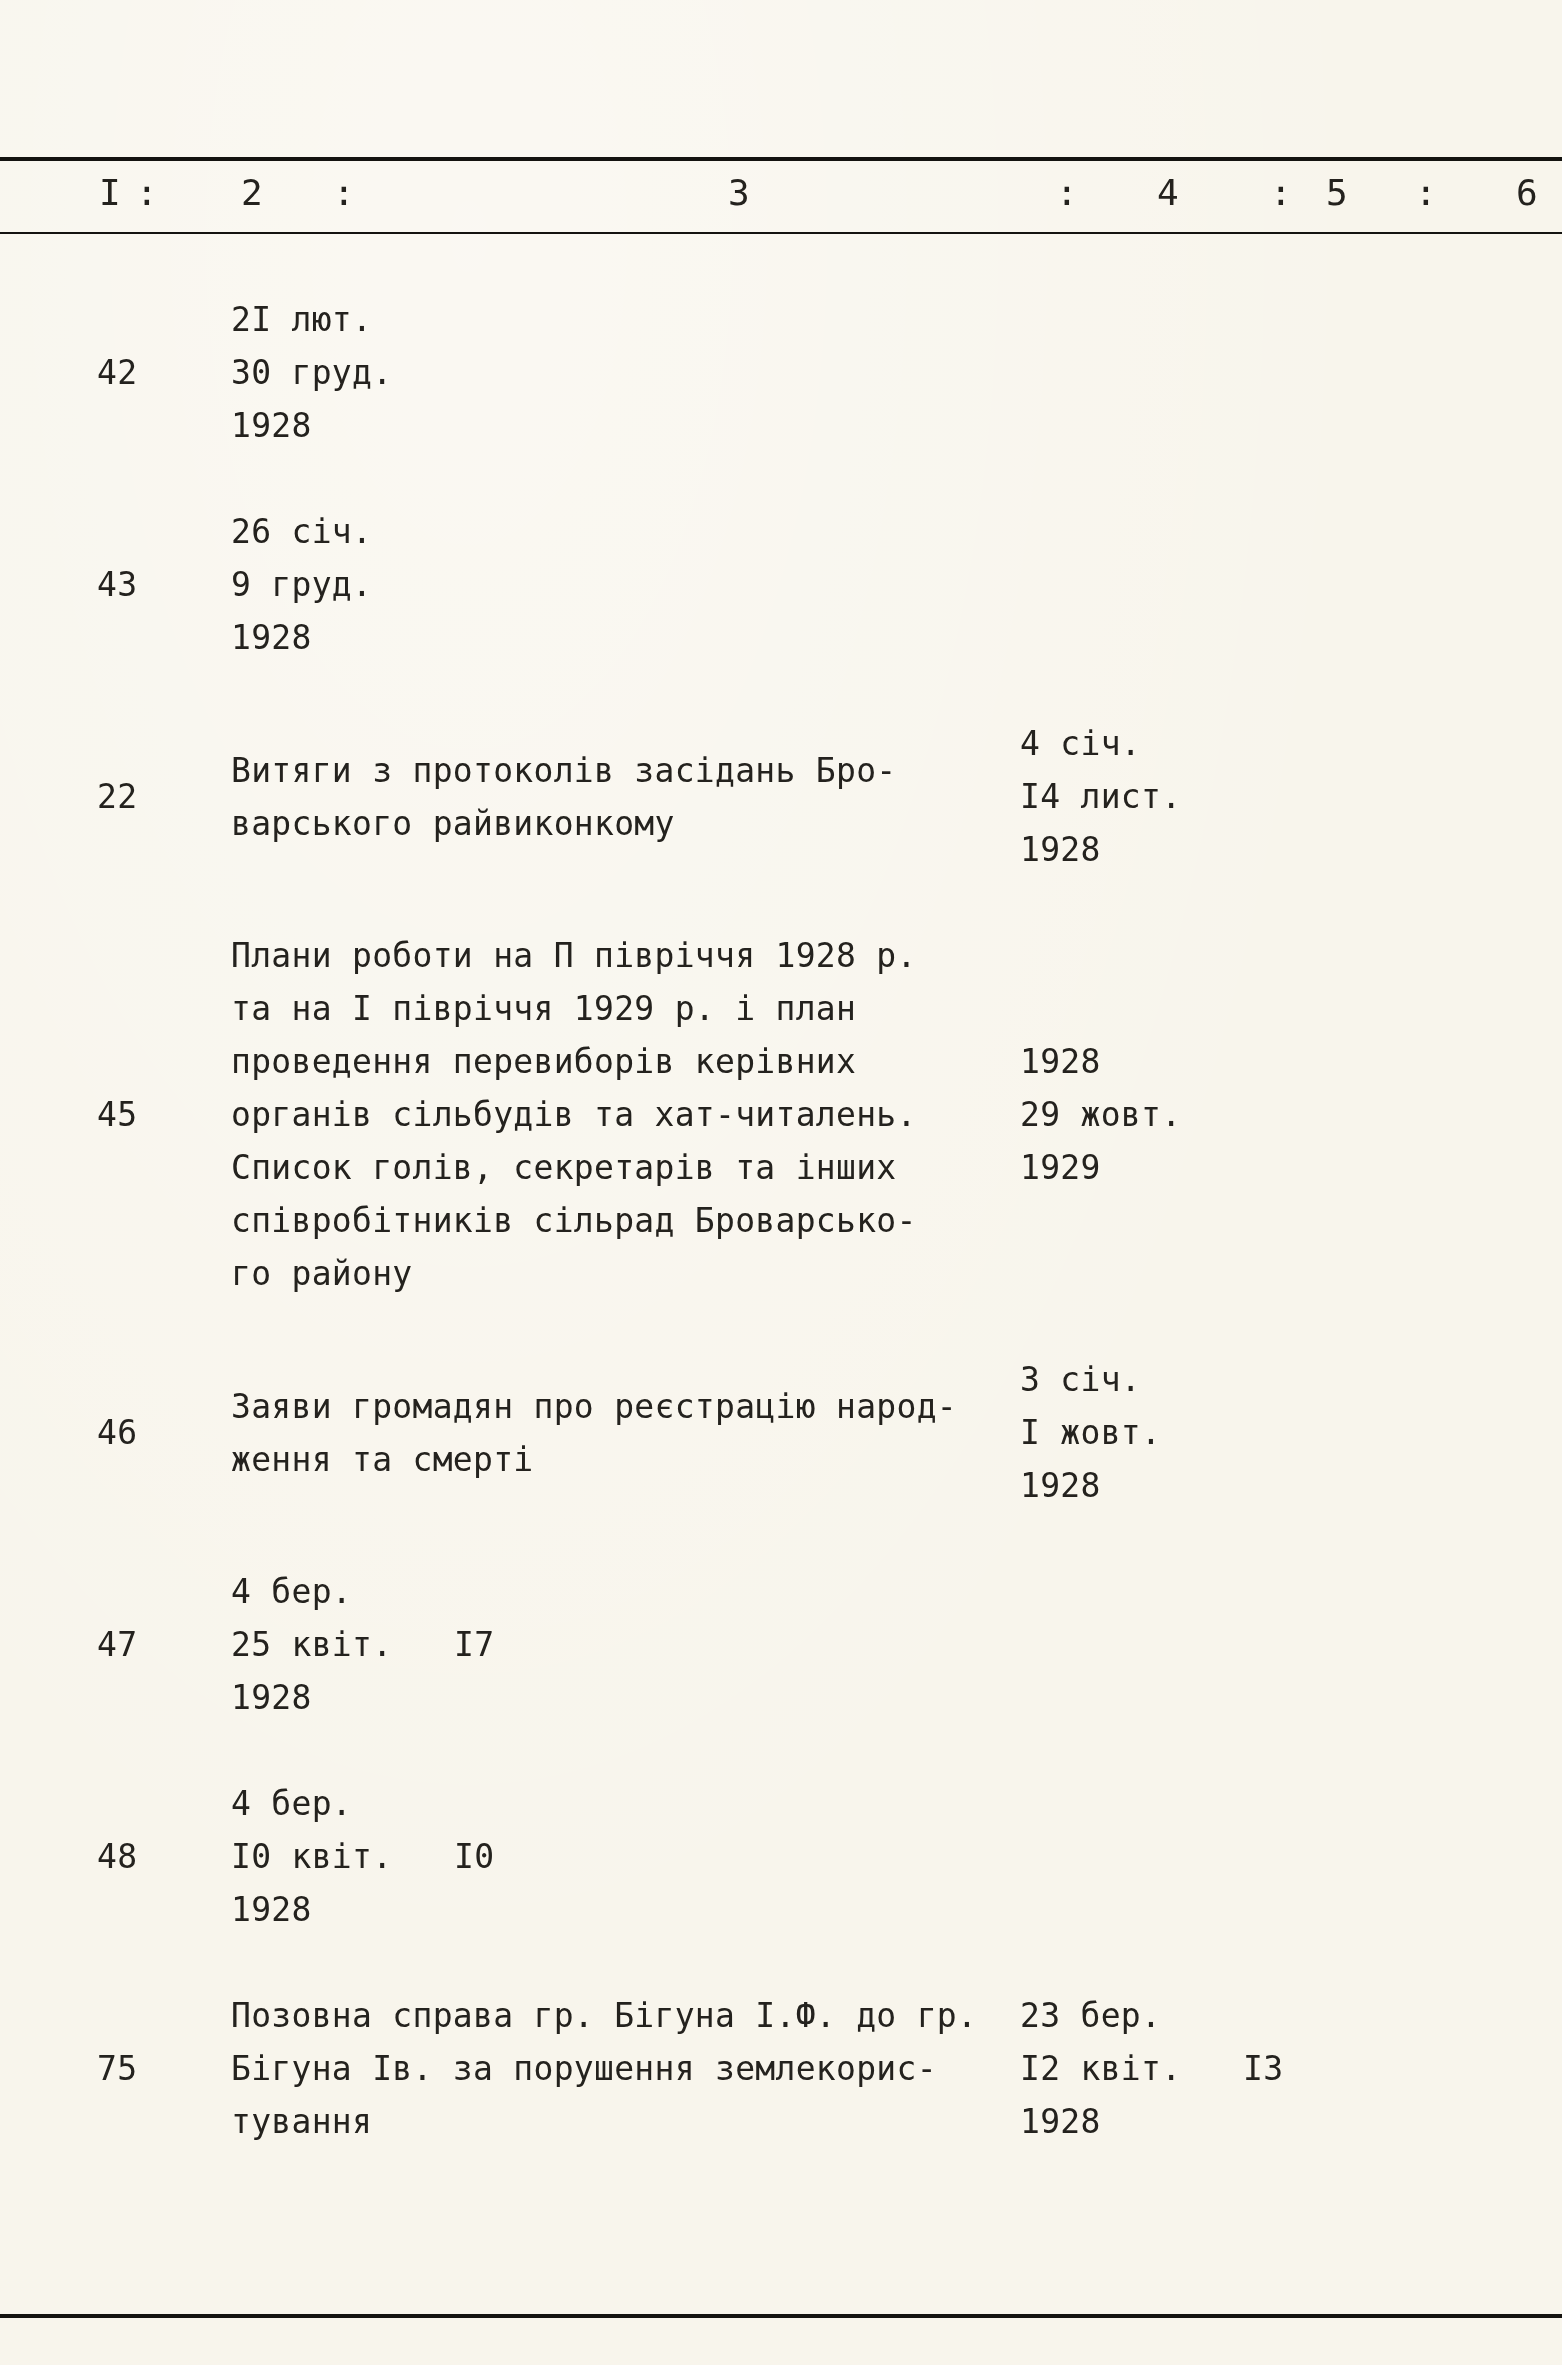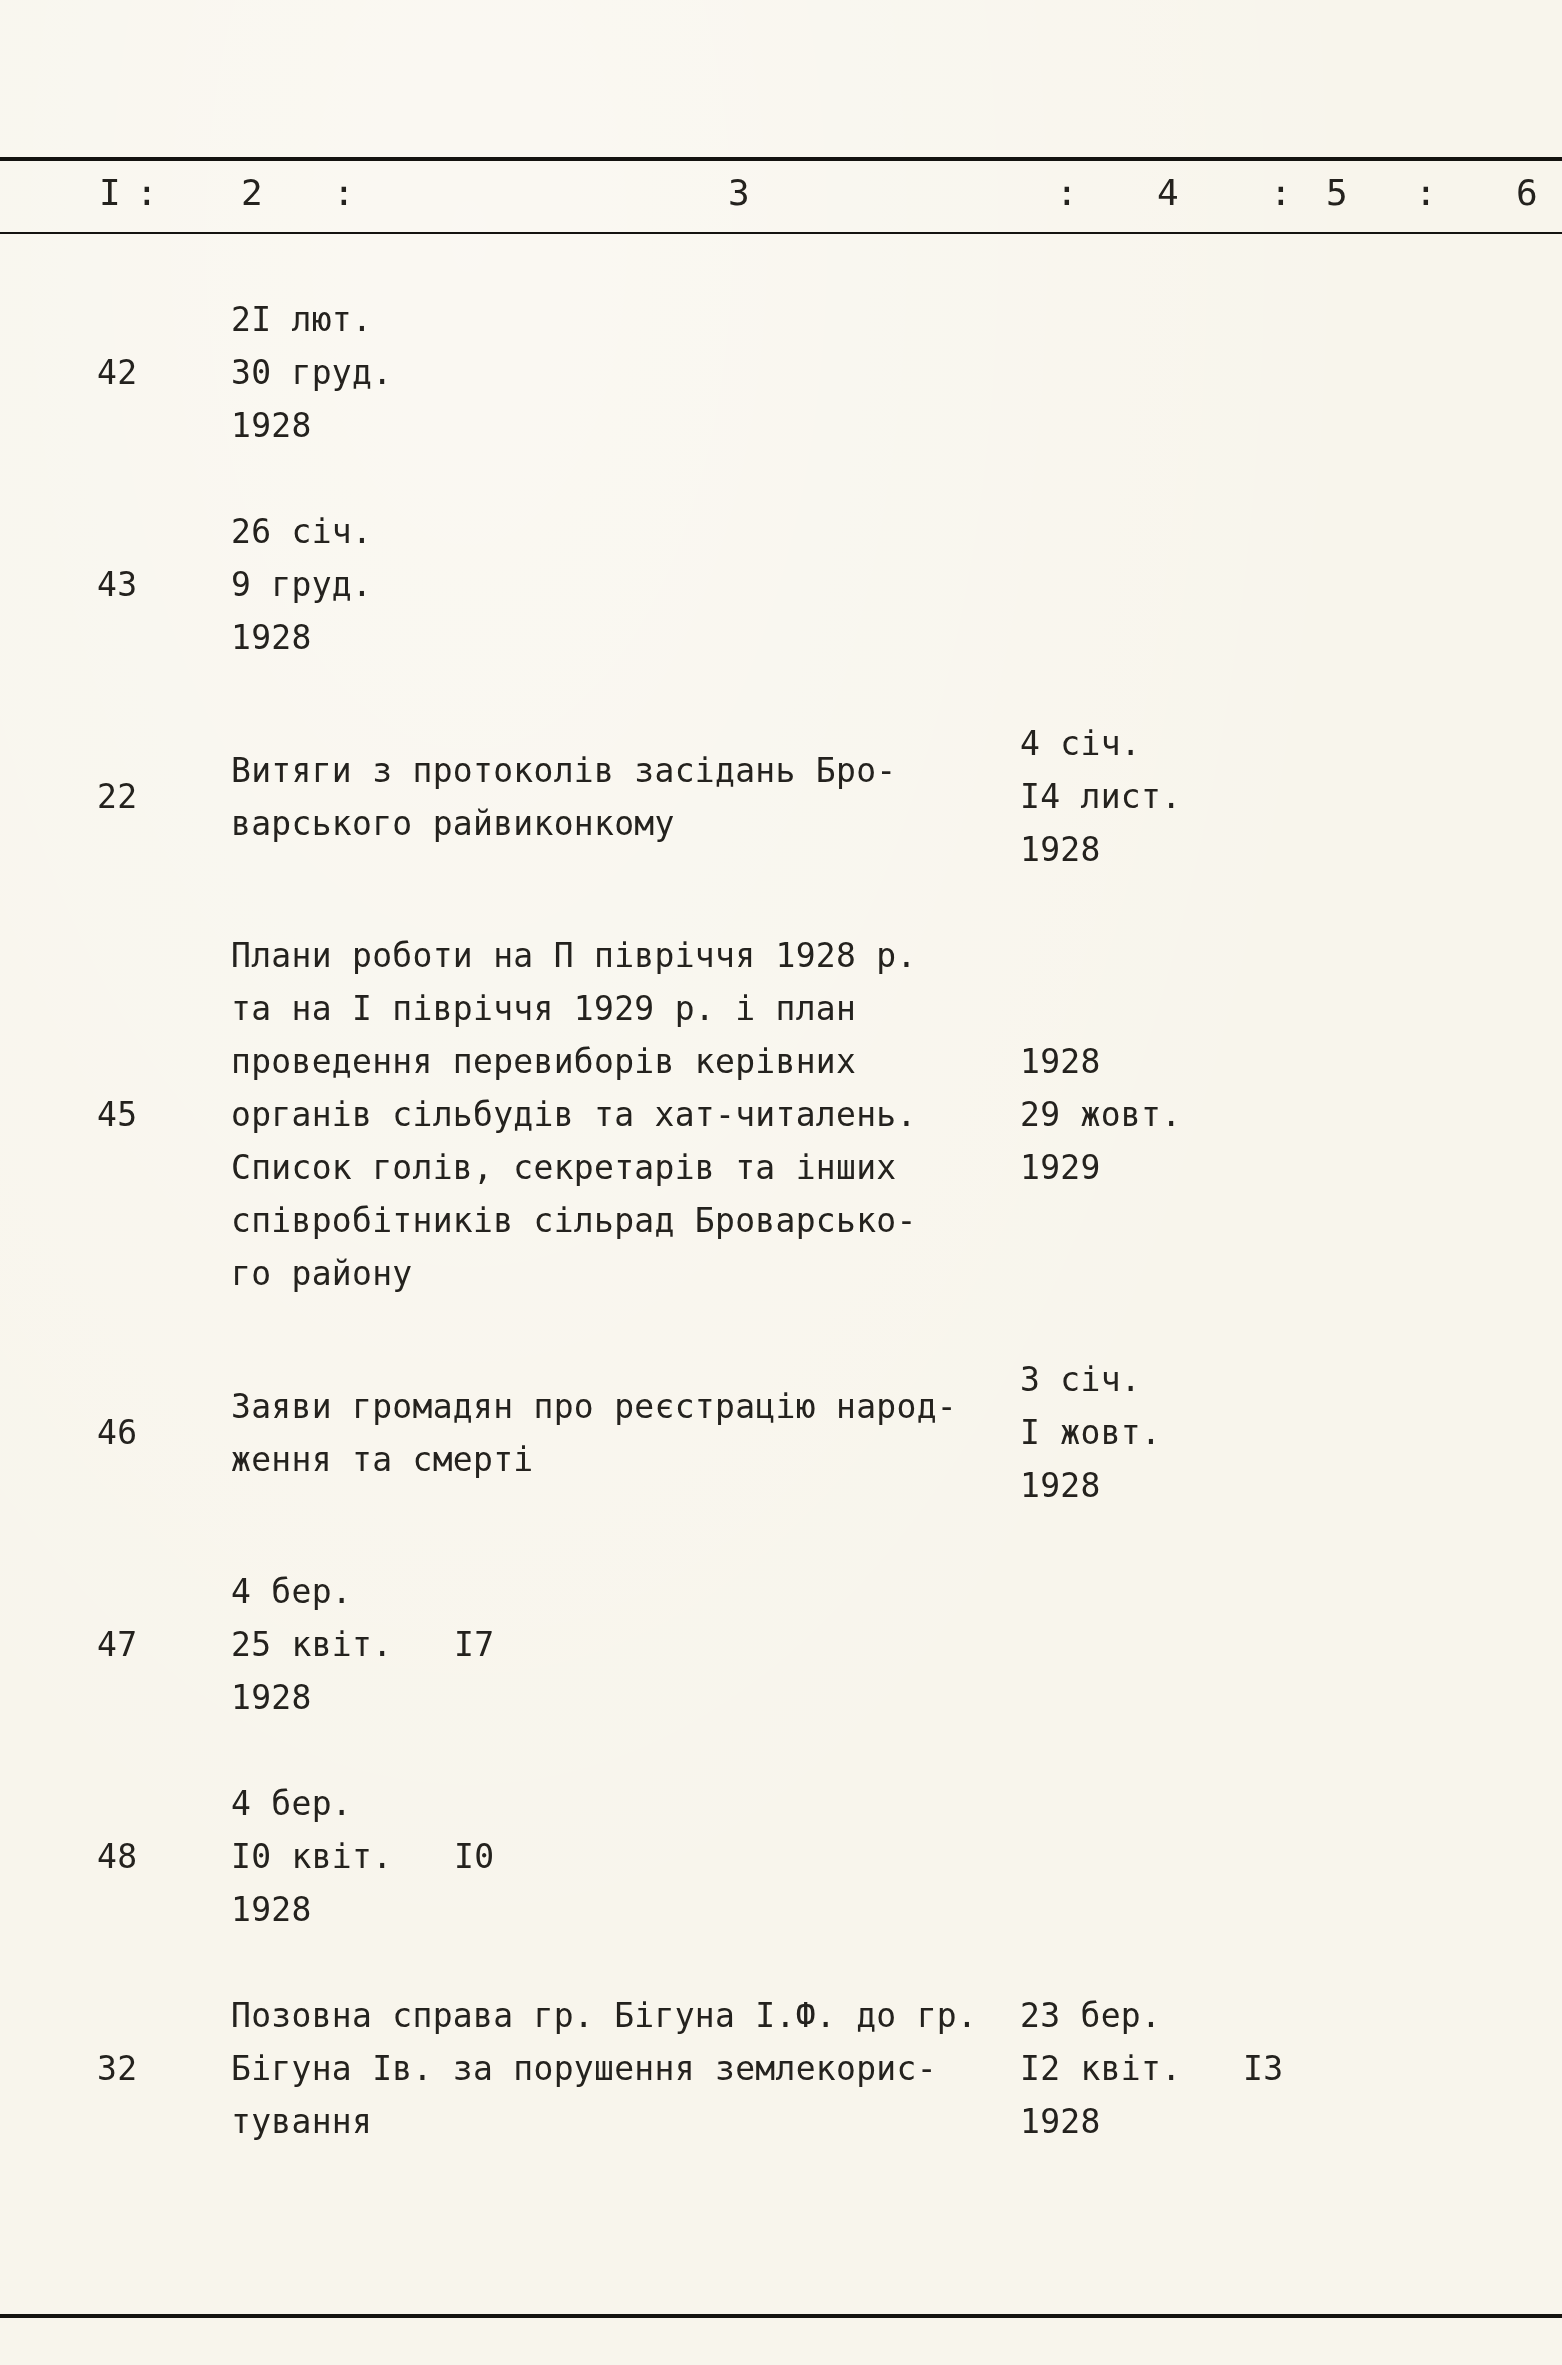--- a/index.html
+++ b/index.html
@@ -161,21 +161,21 @@
 
     <div class="row">
       <div class="cell-no">48</div>
       <div class="cell-dates">4 бер.
 I0 квіт.
 1928</div>
       <div class="cell-sheets">I0</div>
     </div>
 
     <div class="row">
-      <div class="cell-no">32</div>
+      <div class="cell-no">75</div>
       <div class="cell-desc">Позовна справа гр. Бігуна І.Ф. до гр.
 Бігуна Ів. за порушення землекорис-
 тування</div>
       <div class="cell-dates">23 бер.
 I2 квіт.
 1928</div>
       <div class="cell-sheets">I3</div>
     </div>
 
   </div>

